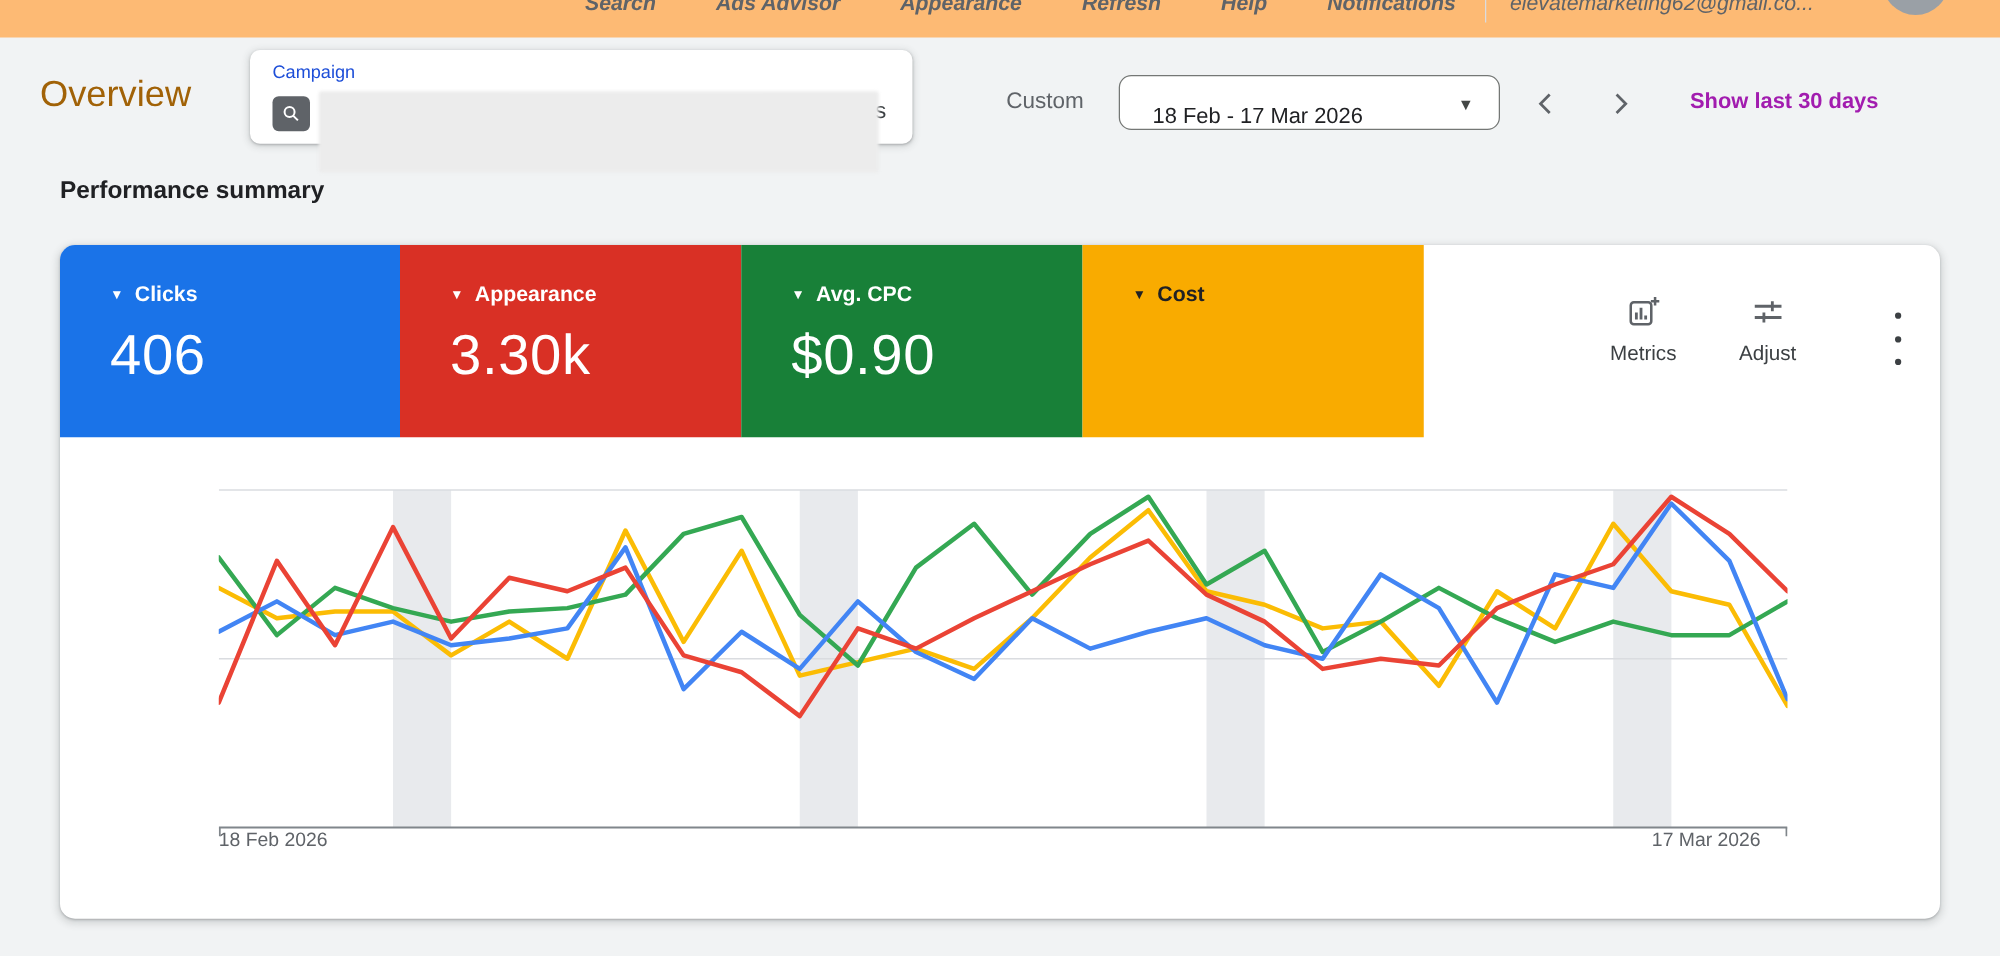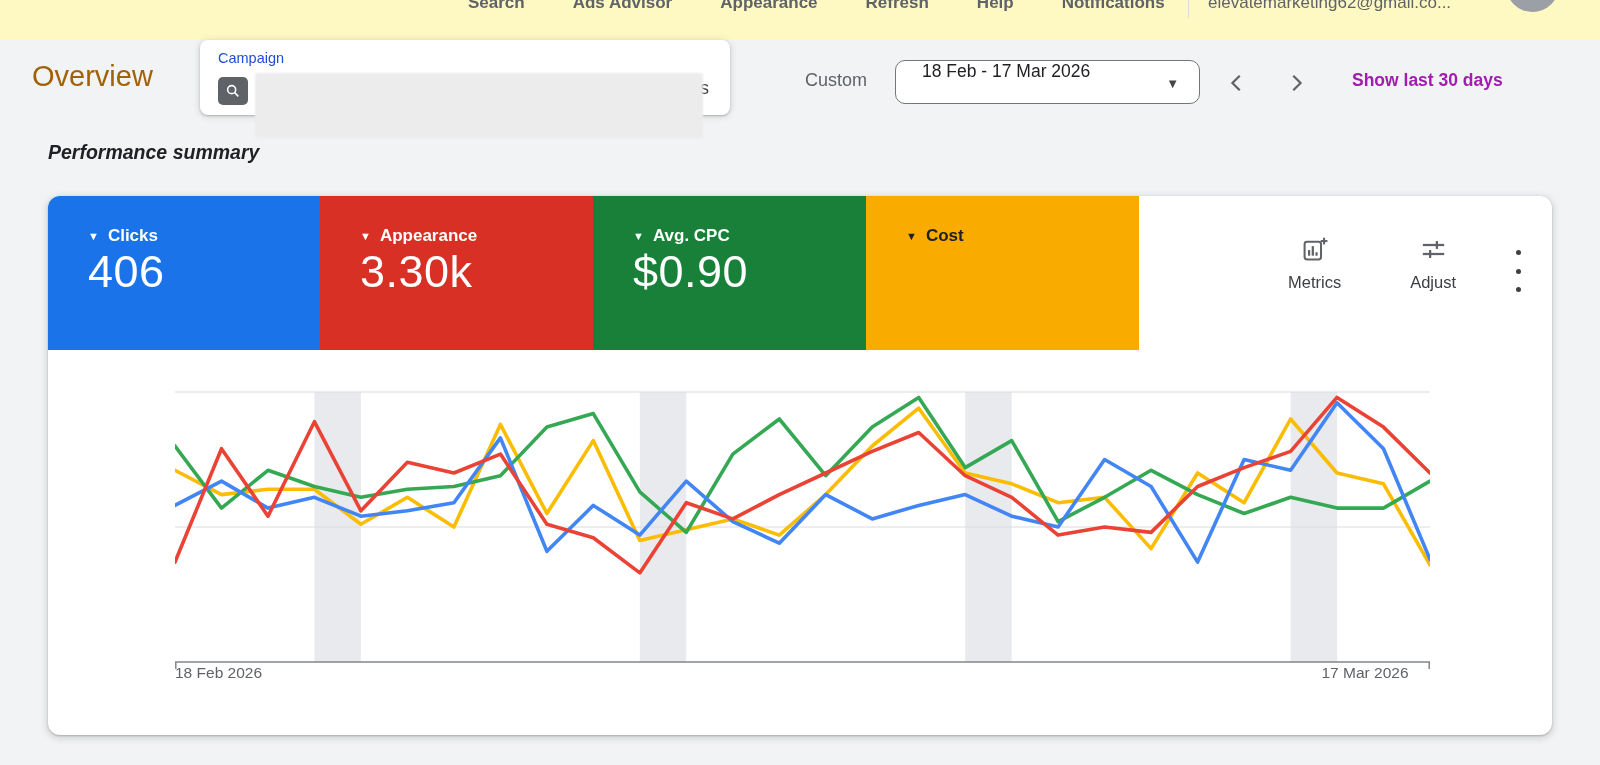--- a/index.html
+++ b/index.html
@@ -1,62 +1,62 @@
 <!DOCTYPE html>
 <html><head>
 <meta charset="utf-8">
 <style>
   * { box-sizing: border-box; margin: 0; padding: 0; }
   html,body { width:1600px; height:765px; overflow:hidden; }
   body { font-family: "Liberation Sans", sans-serif; background:#f1f3f4; color:#202124; }
   .stage { position:relative; width:1600px; height:765px; }
 
   
-  .topbar { position:absolute; left:0; top:0; width:1600px; height:40px; background:#fef9c3; overflow:hidden; }
+  .topbar { position:absolute; left:0; top:0; width:1600px; height:30px; background:#fdba74; overflow:hidden;font-style:italic; }
   .topnav { position:absolute; left:468px; top:-7px; display:flex; gap:48px; align-items:flex-start;
             font-size:17px; font-weight:700; color:#5f6368; white-space:nowrap; }
   .topnav span { cursor:pointer; }
   .top-div { position:absolute; left:1188px; top:-4px; width:1px; height:22px; background:#dadce0; }
   .top-email { position:absolute; left:1208px; top:-7px; font-size:17px; color:#5f6368; white-space:nowrap; }
   .avatar { position:absolute; left:1506px; top:-41px; width:53px; height:53px; border-radius:50%; background:#9aa0a6; }
 
   
   .page-title { position:absolute; left:32px; top:60px; font-size:29px; color:#a16207; }
   .campaign-card { position:absolute; left:200px; top:40px; width:530px; height:75px; background:#fff;
                    border-radius:8px; box-shadow:0 1px 2px rgba(60,64,67,.3), 0 1px 6px 1px rgba(60,64,67,.15); }
   .campaign-label { position:absolute; left:18px; top:10px; font-size:14.5px; color:#1d4ed8; }
   .campaign-search-btn { position:absolute; left:18px; top:37px; width:30px; height:28px; border-radius:5px;
                          background:#5f6368; display:flex; align-items:center; justify-content:center; }
   .campaign-suffix { position:absolute; left:500px; top:38px; font-size:18px; color:#3c4043; }
   .blur-patch { position:absolute; left:255px; top:73px; width:448px; height:65px; background:#ececec;
                 border-radius:2px; filter:blur(1.2px); }
 
   .custom-label { position:absolute; left:805px; top:70px; font-size:18px; color:#5f6368; }
   .date-btn { position:absolute; left:895px; top:60px; width:305px; height:44px; border:1px solid #747775;
-              border-radius:10px; background:#fff; display:flex; align-items:flex-start; cursor:pointer; }
+              border-radius:10px; background:#fff; display:flex; align-items:flex-end; cursor:pointer; }
   .date-btn .dtext { margin-left:26px; font-size:17.5px; color:#202124; }
   .date-btn .caret { position:absolute; right:20px; top:15px; font-size:13px; color:#444746; }
   .chev { position:absolute; top:66px; width:34px; height:34px; display:flex; align-items:center; justify-content:center; cursor:pointer; }
   .chev svg { stroke:#5f6368; stroke-width:2.4; fill:none; }
   .chev-prev { left:1220px; } .chev-next { left:1279px; }
   .show-link { position:absolute; left:1352px; top:70px; font-size:17.5px; font-weight:700; color:#a21caf; cursor:pointer; white-space:nowrap; }
 
-  .section-heading { position:absolute; left:48px; top:141px; font-size:19.5px; font-weight:700; color:#202124;font-style:italic; }
+  .section-heading { position:absolute; left:48px; top:141px; font-size:19.5px; font-weight:700; color:#202124; }
 
   
   .summary-card { position:absolute; left:48px; top:196px; width:1504px; height:539px; background:#fff;
                   border-radius:12px; box-shadow:0 1px 2px rgba(60,64,67,.3), 0 2px 6px 2px rgba(60,64,67,.15); }
   .metric-row { position:absolute; left:0; top:0; width:1504px; height:154px; display:flex;
                 border-radius:12px 12px 0 0; overflow:hidden; }
   .metric-block { width:273px; height:154px; padding:30px 0 0 40px; cursor:pointer; }
   .metric-block:first-child { width:272px; }
   .metric-head { display:flex; align-items:center; font-size:17px; font-weight:700; }
   .metric-head .tri { font-size:11px; margin-right:9px; }
-  .metric-value { font-size:45px; letter-spacing:.5px; }
-  .metric-actions { position:absolute; left:1240px; top:40px; display:flex; gap:69px; }
+  .metric-value { margin-top:12px; font-size:45px; letter-spacing:.5px; }
+  .metric-actions { position:absolute; left:1240px; top:40px; display:flex; gap:50px; }
   .action-btn { display:flex; flex-direction:column; align-items:center; gap:6px; cursor:pointer;
                 font-size:16.5px; color:#3c4043; }
   .action-btn svg { stroke:#5f6368; fill:none; stroke-width:1.8; }
   .kebab { position:absolute; left:1450px; top:52px; width:40px; height:46px; display:flex; flex-direction:column;
            align-items:center; justify-content:space-between; padding:2px 0; cursor:pointer; }
   .kebab i { width:5px; height:5px; border-radius:50%; background:#3c4043; }
 
   
   .chart-wrap { position:absolute; left:127px; top:190px; width:1255px; height:290px; }
   .axis-label { position:absolute; top:468px; font-size:15.5px; color:#5f6368; }

